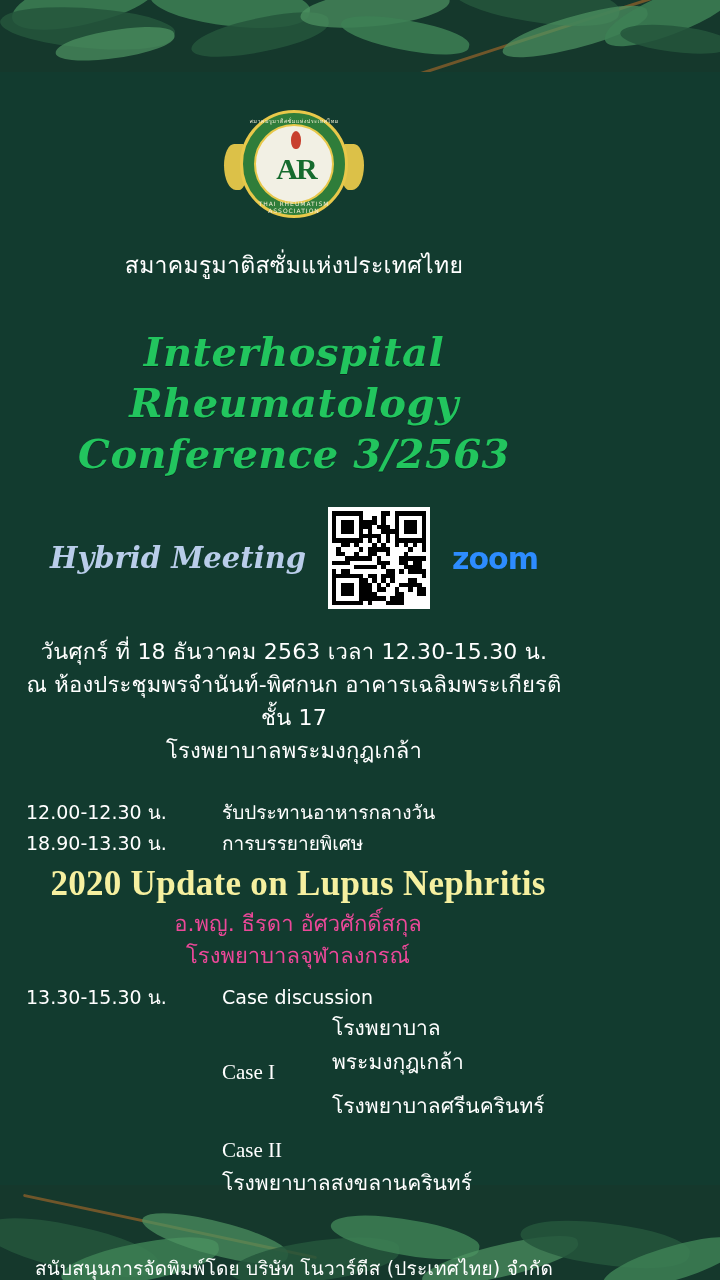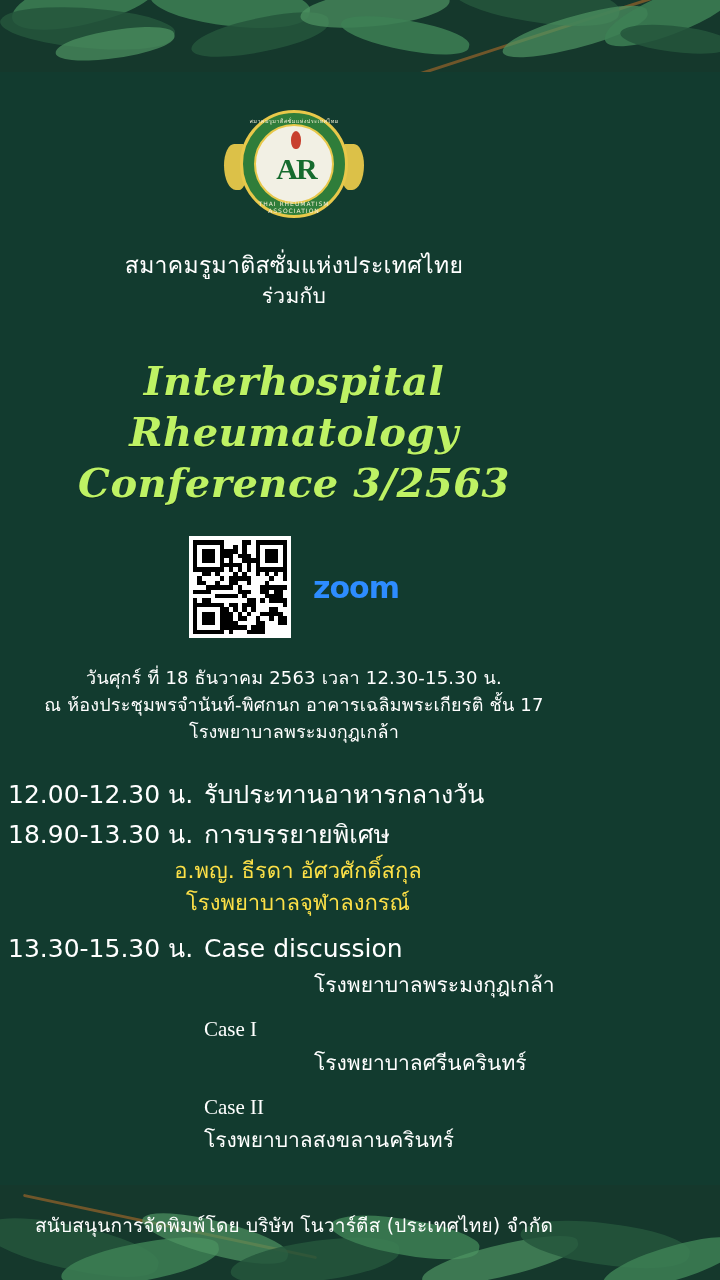--- a/index.html
+++ b/index.html
@@ -51,21 +51,21 @@
   }
 
   
   .content {
     position: absolute;
     top: 72px;
     left: 0;
     width: 588px;
     height: 1113px;
     background: #123b2f;
-    padding: 0 0;
+    padding: 0 18px;
     text-align: center;
   }
 
   
   .logo-wrap {
     margin-top: 32px;
     display: flex;
     justify-content: center;
   }
   .logo {
@@ -134,21 +134,21 @@
     font-size: 23px;
     line-height: 1.38;
     font-family: "DejaVu Sans", sans-serif;
     letter-spacing: .3px;
   }
   .org .small { font-size: 21px; }
 
   
   .conf-title {
     margin-top: 44px;
-    color: #bef264;
+    color: #22c55e;
     font-family: "DejaVu Serif", serif;
     font-style: italic;
     font-size: 40px;
     line-height: 1.28;
     font-weight: 600;
     letter-spacing: .5px;
     text-shadow: 0 1px 0 rgba(0,0,0,.3);
   }
 
   
@@ -190,53 +190,53 @@
     font-family: "DejaVu Sans", sans-serif;
     font-size: 30px;
     font-weight: bold;
     letter-spacing: -1px;
   }
 
   
   .datetime {
     margin-top: 26px;
     color: #ffffff;
-    font-size: 18px;
+    font-size: 22px;
     line-height: 1.5;
     letter-spacing: .2px;
   }
 
   
   .agenda {
     margin-top: 30px;
     text-align: left;
     padding-left: 8px;
     color: #ffffff;
   }
   .agenda-row {
     display: flex;
-    font-size: 25px;
+    font-size: 19px;
     line-height: 1.6;
     align-items: center;
   }
   .agenda-time { width: 196px; flex: 0 0 196px; }
   .agenda-desc { flex: 1; }
 
   .lecture-title {
     margin: 6px 0 4px 0;
     text-align: center;
     color: #f6f0a0;
     font-family: "Liberation Serif", serif;
     font-weight: bold;
     font-size: 35px;
     letter-spacing: .3px;
   }
   .speaker {
     text-align: center;
-    color: #fde047;
+    color: #ec4899;
     font-size: 22px;
     line-height: 1.45;
     margin-bottom: 10px;
   }
 
   .case-row {
     display: flex;
     font-size: 21px;
     line-height: 1.6;
     padding-left: 196px;
@@ -295,29 +295,29 @@
         <div class="logo-inner">
           <div class="logo-flame"></div>
           <div class="logo-mono">AR</div>
         </div>
         <div class="logo-text-bottom">THAI RHEUMATISM ASSOCIATION</div>
       </div>
     </div>
 
     <div class="org">
       <div>สมาคมรูมาติสซั่มแห่งประเทศไทย</div>
-      <div class="small">ร่วมกับ</div>
     </div>
 
     <div class="conf-title">
       <div>Interhospital Rheumatology</div>
       <div>Conference 3/2563</div>
     </div>
 
     <div class="hybrid-row">
+      <div class="hybrid-text">Hybrid Meeting</div>
       <div class="qr">
         <div class="qr-grid" id="qrGrid">
             <i class="on"></i>
             <i class="on"></i>
             <i class="on"></i>
             <i class="on"></i>
             <i class="on"></i>
             <i class="on"></i>
             <i class="on"></i>
             <i></i>
@@ -770,20 +770,21 @@
       <div class="agenda-row">
         <div class="agenda-time">12.00-12.30 น.</div>
         <div class="agenda-desc">รับประทานอาหารกลางวัน</div>
       </div>
 
       <div class="agenda-row">
         <div class="agenda-time">18.90-13.30 น.</div>
         <div class="agenda-desc">การบรรยายพิเศษ</div>
       </div>
 
+      <div class="lecture-title">2020 Update on Lupus Nephritis</div>
       <div class="speaker">
         <div>อ.พญ. ธีรดา  อัศวศักดิ์สกุล</div>
         <div>โรงพยาบาลจุฬาลงกรณ์</div>
       </div>
 
       <div class="agenda-row">
         <div class="agenda-time">13.30-15.30 น.</div>
         <div class="agenda-desc">Case discussion</div>
       </div>
 

